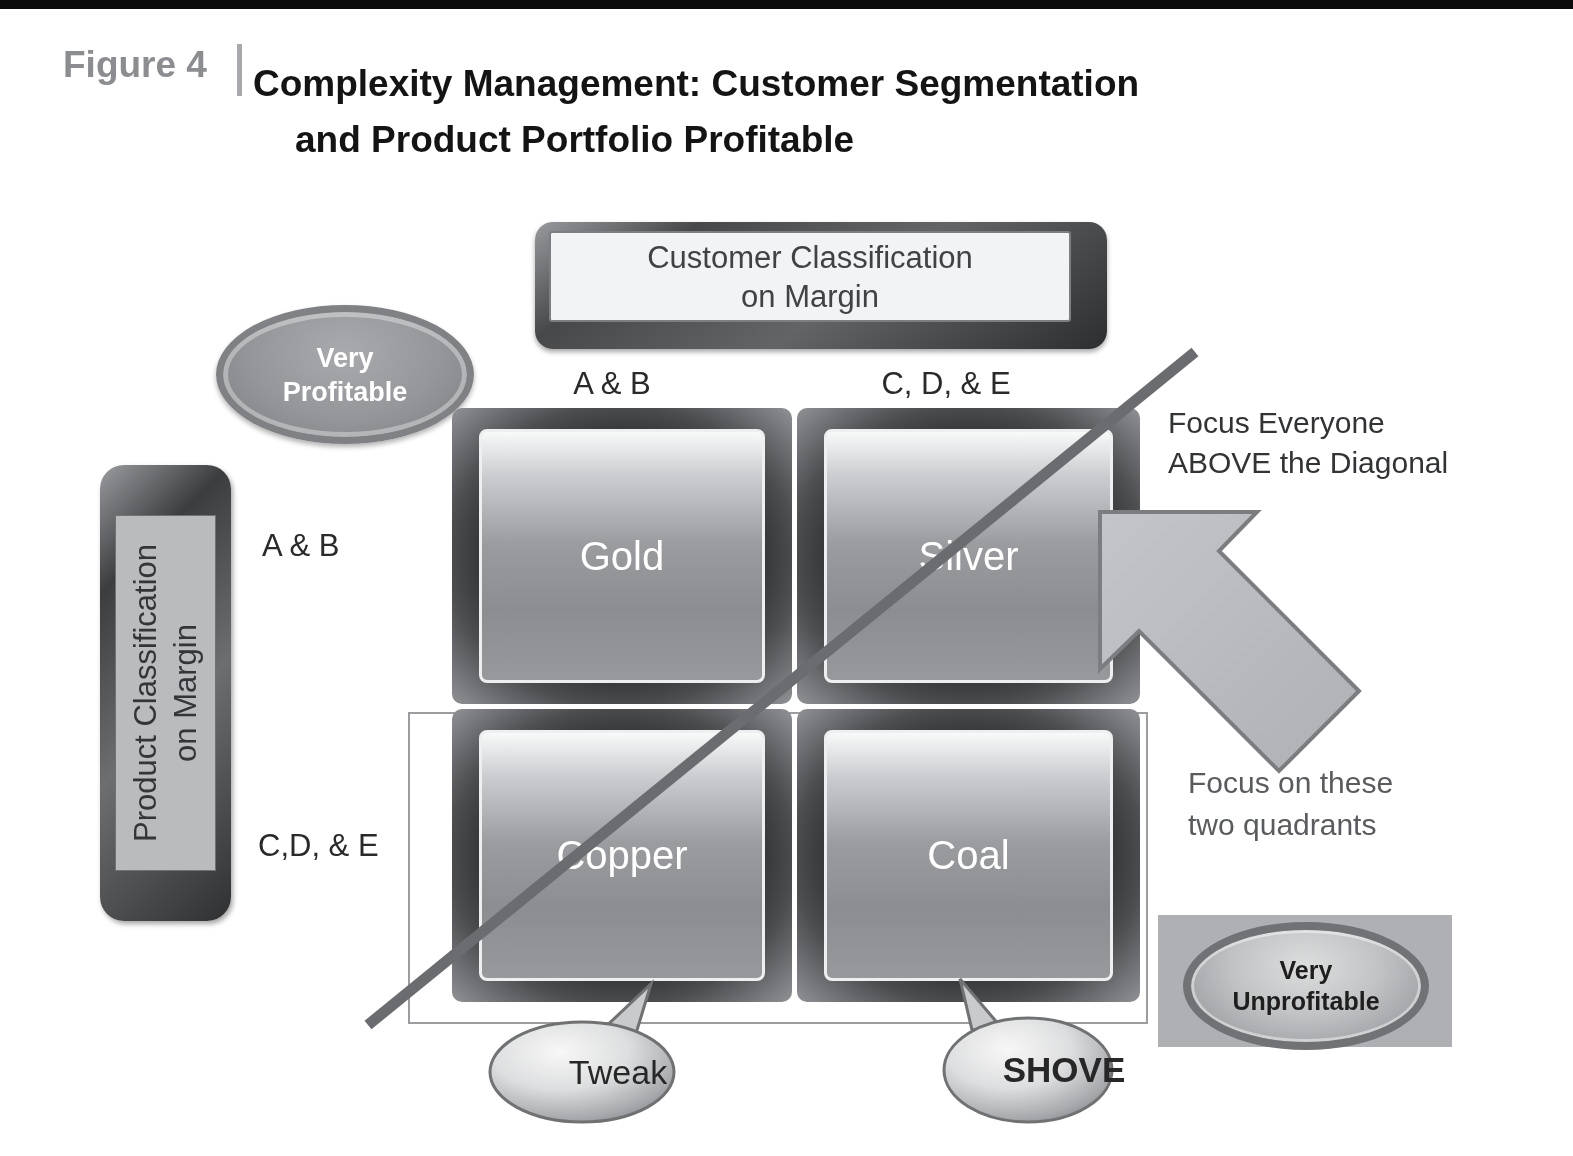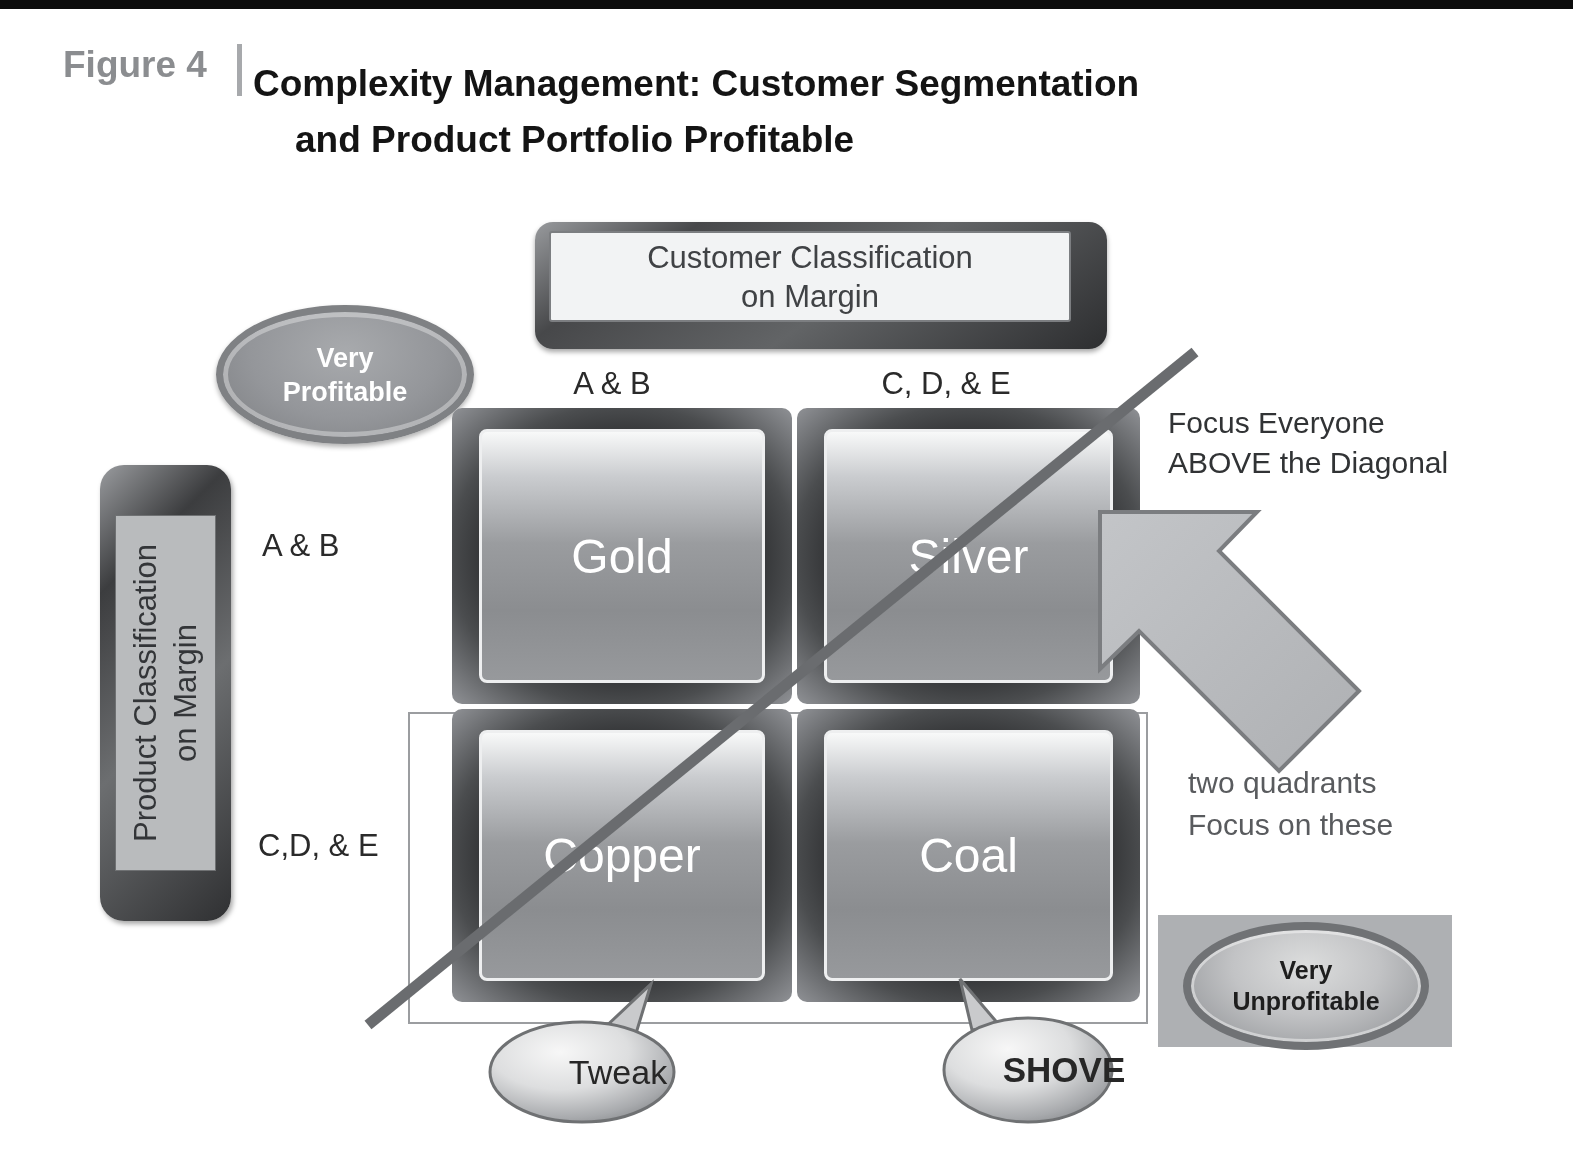--- a/index.html
+++ b/index.html
@@ -84,21 +84,21 @@
   }
   .quad.gold   { left:452px; top:408px; width:340px; height:296px; }
   .quad.silver { left:797px; top:408px; width:343px; height:296px; }
   .quad.copper { left:452px; top:709px; width:340px; height:293px; }
   .quad.coal   { left:797px; top:709px; width:343px; height:293px;text-align:right; }
   .quad-inner {
     position:absolute; left:27px; top:21px; right:27px; bottom:21px;
     border:3px solid #eeeff0; border-radius:8px;
     background:linear-gradient(180deg,#f8f9f9 0%,#cacccf 18%,#9a9c9f 45%,#8b8d90 72%,#97999c 100%);
     display:flex; align-items:center; justify-content:center;
-    color:#ffffff; font-size:48px;
+    color:#ffffff; font-size:40px;
   }
 
   
   .overlay { position:absolute; left:0; top:0; z-index:2; pointer-events:none; }
 
   
   .move-text  { position:absolute; left:1168px; top:403px; font-size:30px; color:#313335; line-height:40px; z-index:3; }
   .focus-text { position:absolute; left:1188px; top:762px; font-size:30px; color:#595b5e; line-height:42px; z-index:3; }
 
   
@@ -184,22 +184,22 @@
 
     <polygon points="972,1030 960,979 1000,1026" fill="#c9cacc" stroke="#6f7173" stroke-width="3"></polygon>
     <ellipse cx="1028" cy="1070" rx="84" ry="52" fill="url(#bubbleGrad)" stroke="#6f7173" stroke-width="3"></ellipse>
   </svg>
 
   <div class="move-text">
     <div>Focus Everyone</div>
     <div>ABOVE the Diagonal</div>
   </div>
   <div class="focus-text">
+    <div>Focus on these</div>
     <div>two quadrants</div>
-    <div>Focus on these</div>
   </div>
 
   <div class="vu-plate">
     <div class="vu-ellipse">
       <div>Very</div>
       <div>Unprofitable</div>
     </div>
   </div>
 
   <div class="callout-label tweak">Tweak</div>

